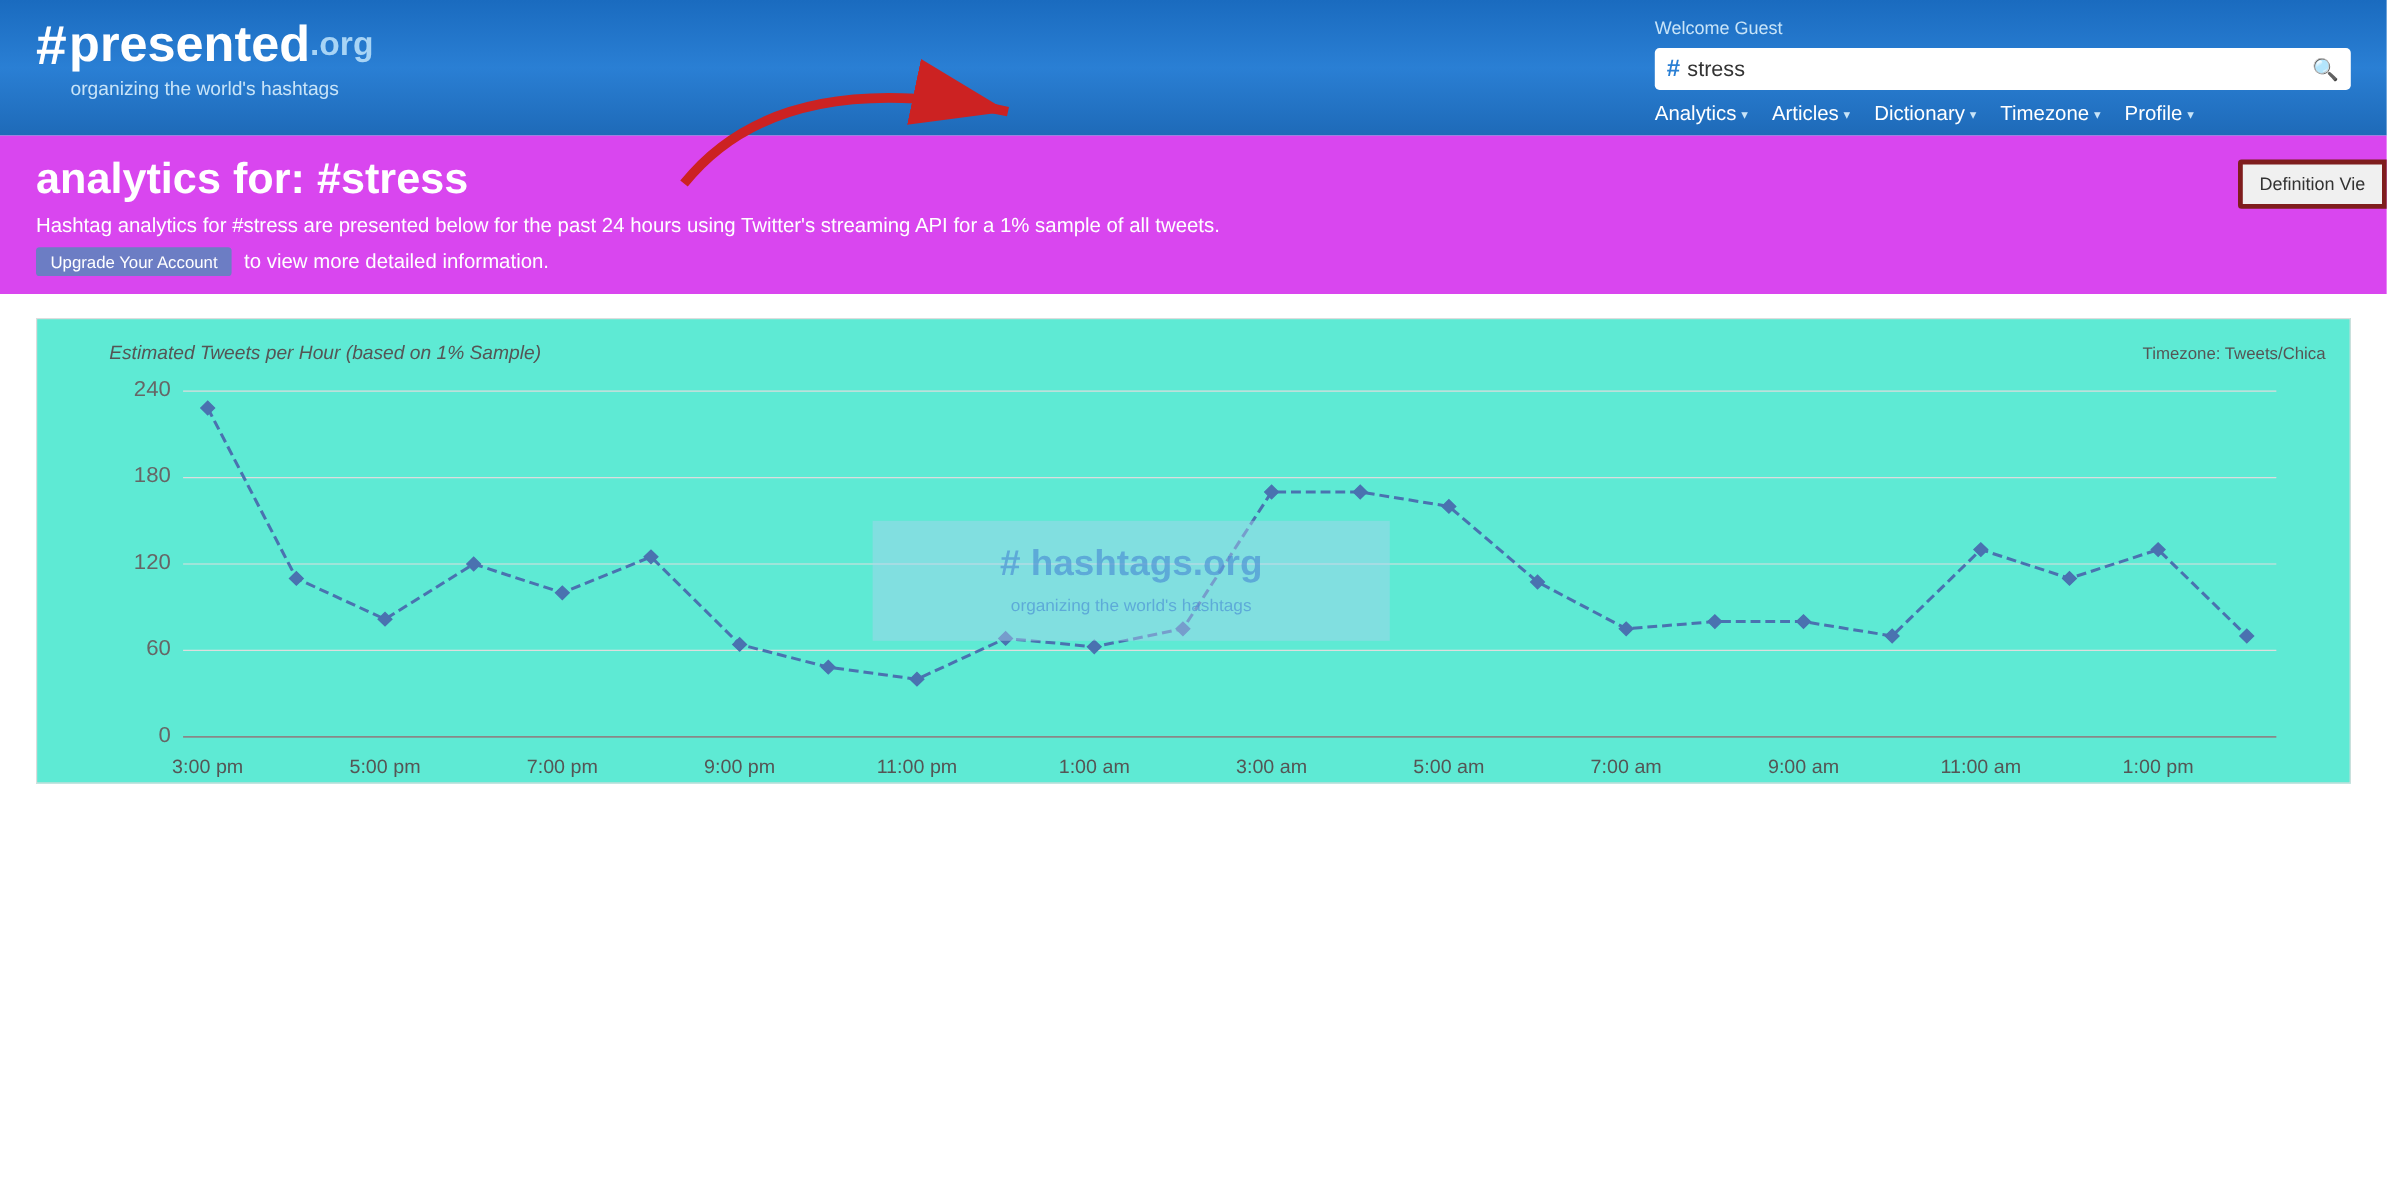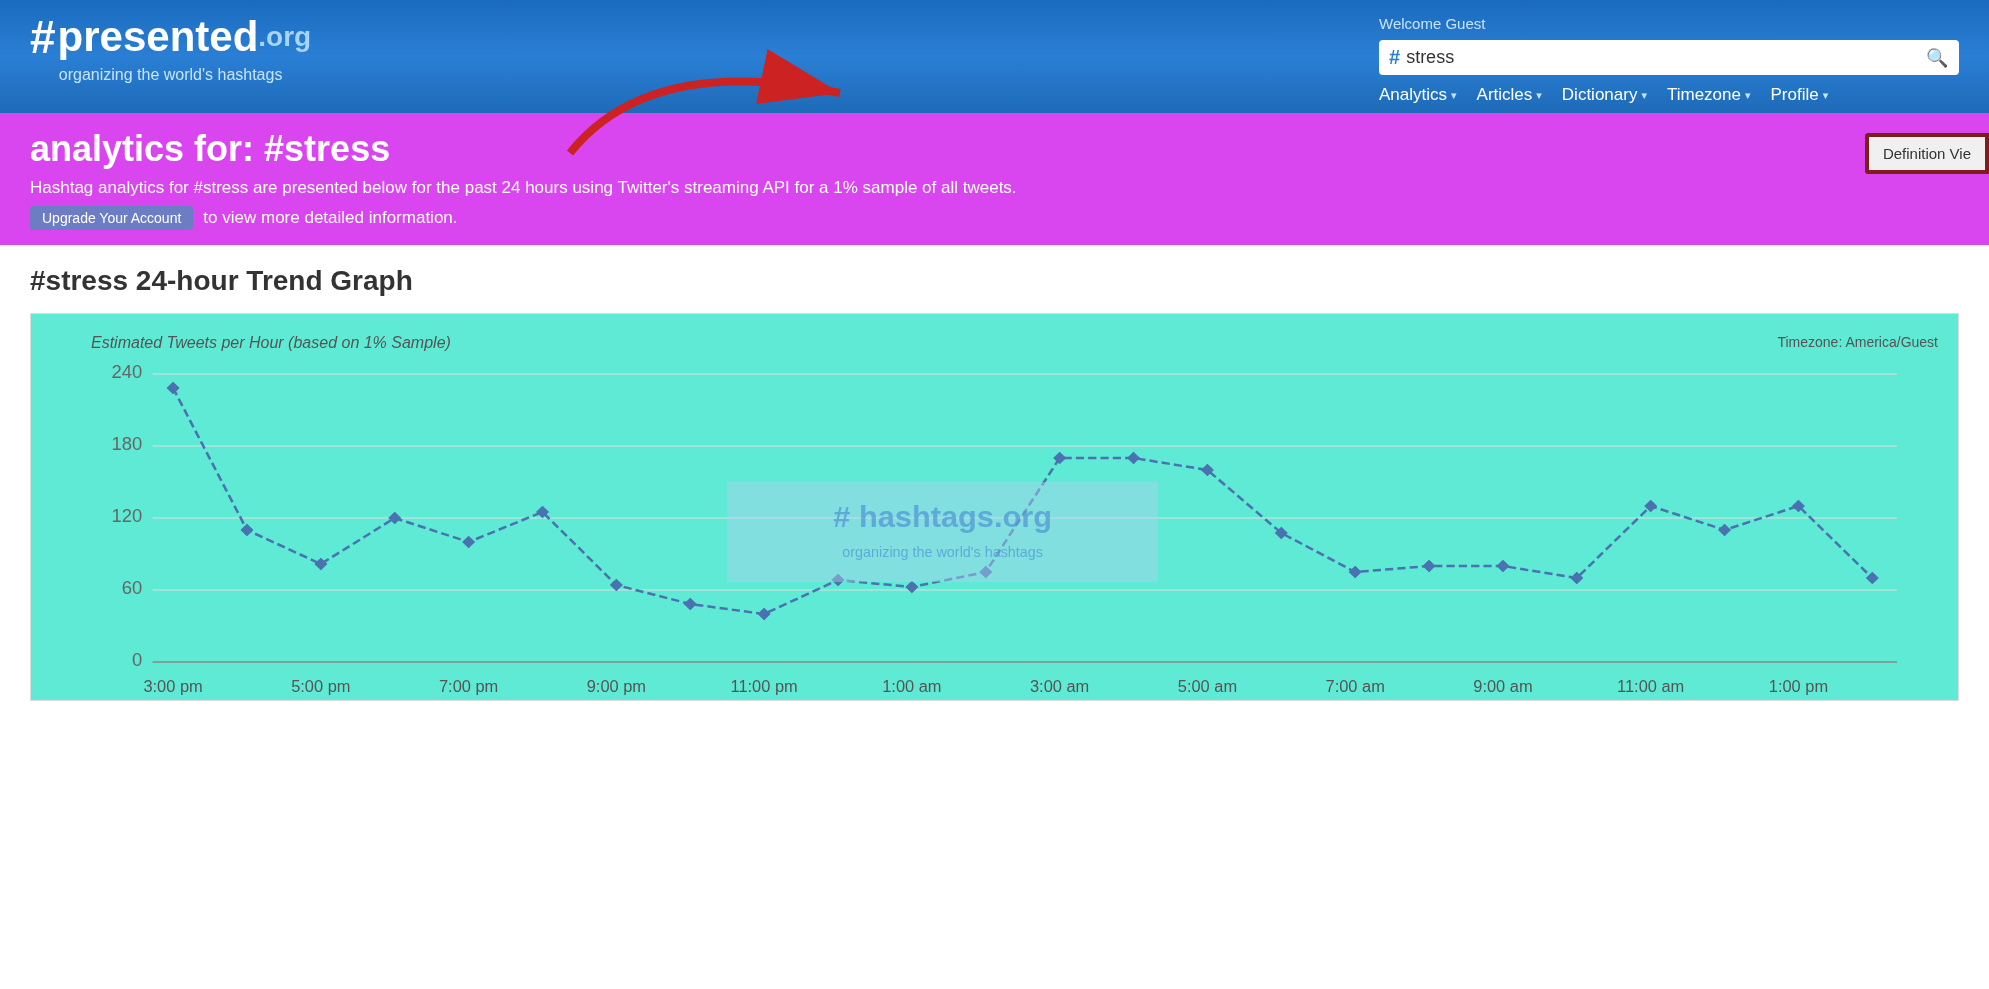--- a/index.html
+++ b/index.html
@@ -269,26 +269,25 @@
   <h1 class="analytics-title">analytics for: #stress</h1>
   <p class="analytics-desc">Hashtag analytics for #stress are presented below for the past 24 hours using Twitter's streaming API for a 1% sample of all tweets.</p>
   <div class="analytics-desc-row">
     <button class="upgrade-btn">Upgrade Your Account</button>
     <span>to view more detailed information.</span>
   </div>
   <button class="definition-btn">Definition Vie</button>
 </div>
 
 <div class="trend-section">
-  <h2 class="trend-title">#stress 24-hour Trend Graph</h2>
 
   <div class="chart-container">
     <div class="chart-header">
       <span class="chart-label">Estimated Tweets per Hour (based on 1% Sample)</span>
-      <span class="chart-timezone">Timezone: America/Guest</span>
+      <span class="chart-timezone">Timezone: Tweets/Chica</span>
     </div>
 
     <div class="chart-area">
       <svg width="100%" height="100%" viewBox="0 0 1800 380" preserveAspectRatio="none">
 
         <line x1="60" y1="12" x2="1760" y2="12" stroke="#ddd" stroke-width="1"></line>
         <line x1="60" y1="84" x2="1760" y2="84" stroke="#ddd" stroke-width="1"></line>
         <line x1="60" y1="156" x2="1760" y2="156" stroke="#ddd" stroke-width="1"></line>
         <line x1="60" y1="228" x2="1760" y2="228" stroke="#ddd" stroke-width="1"></line>
         <line x1="60" y1="300" x2="1760" y2="300" stroke="#888" stroke-width="1.5"></line>

